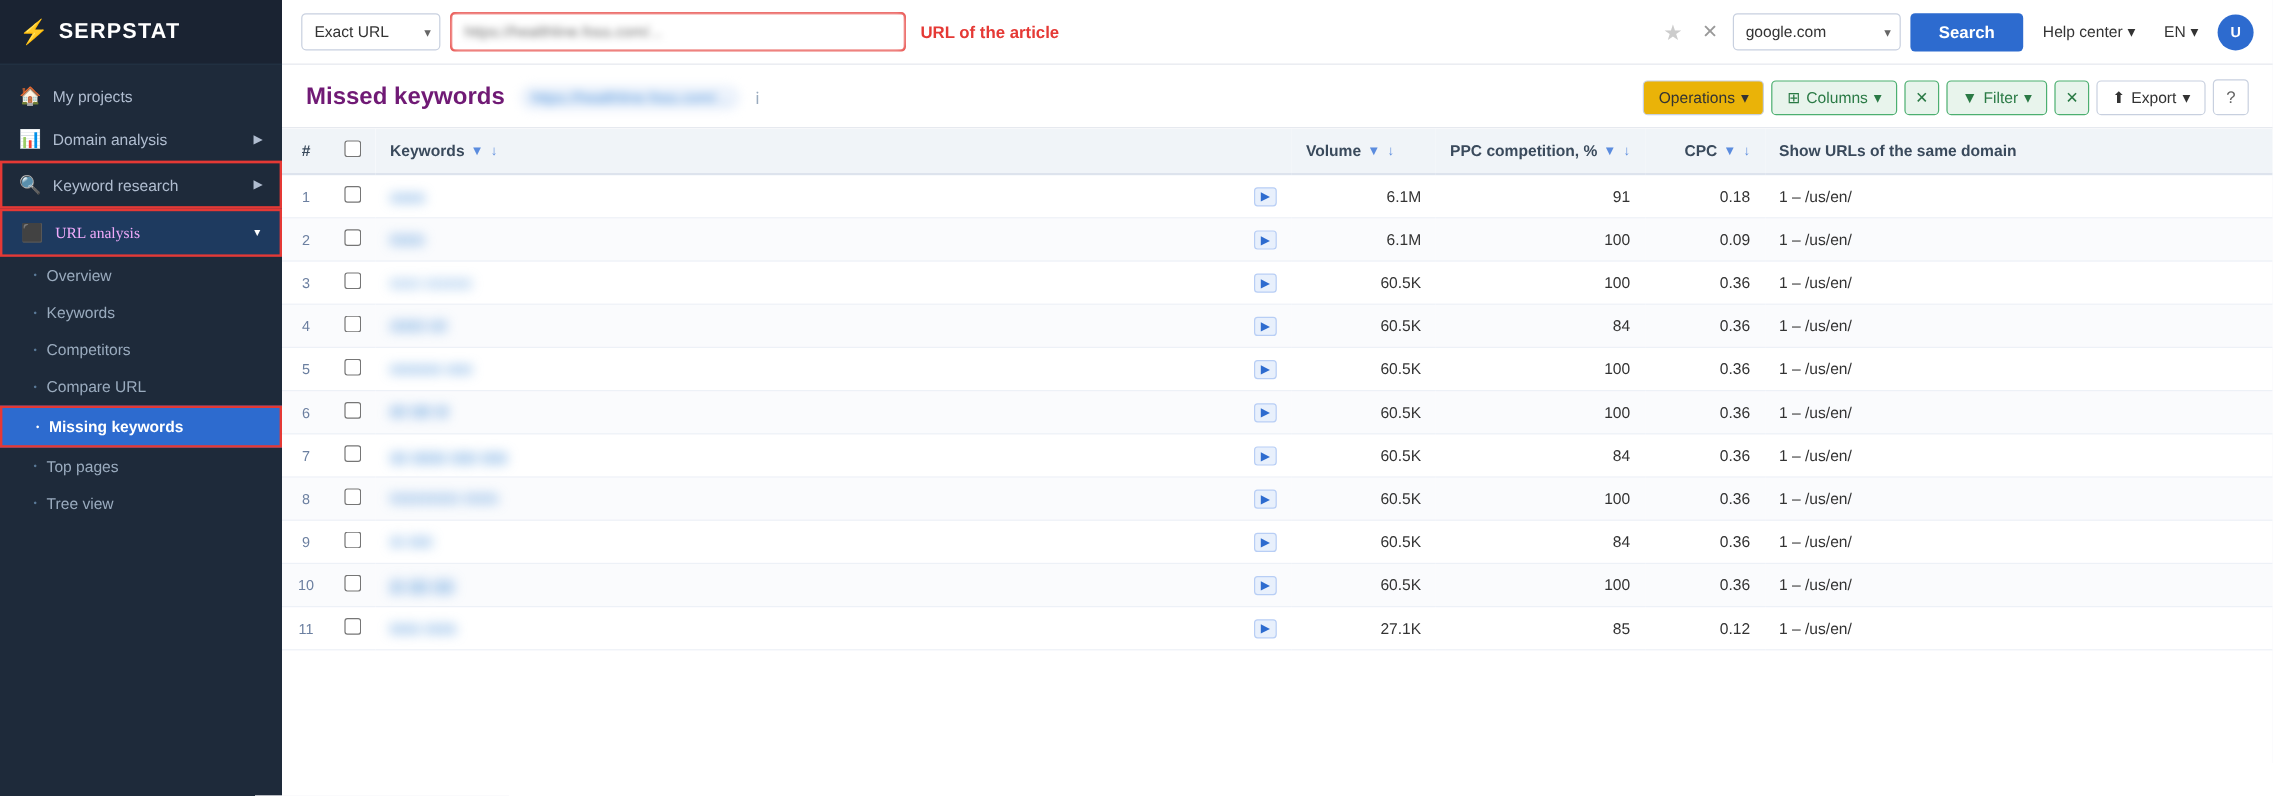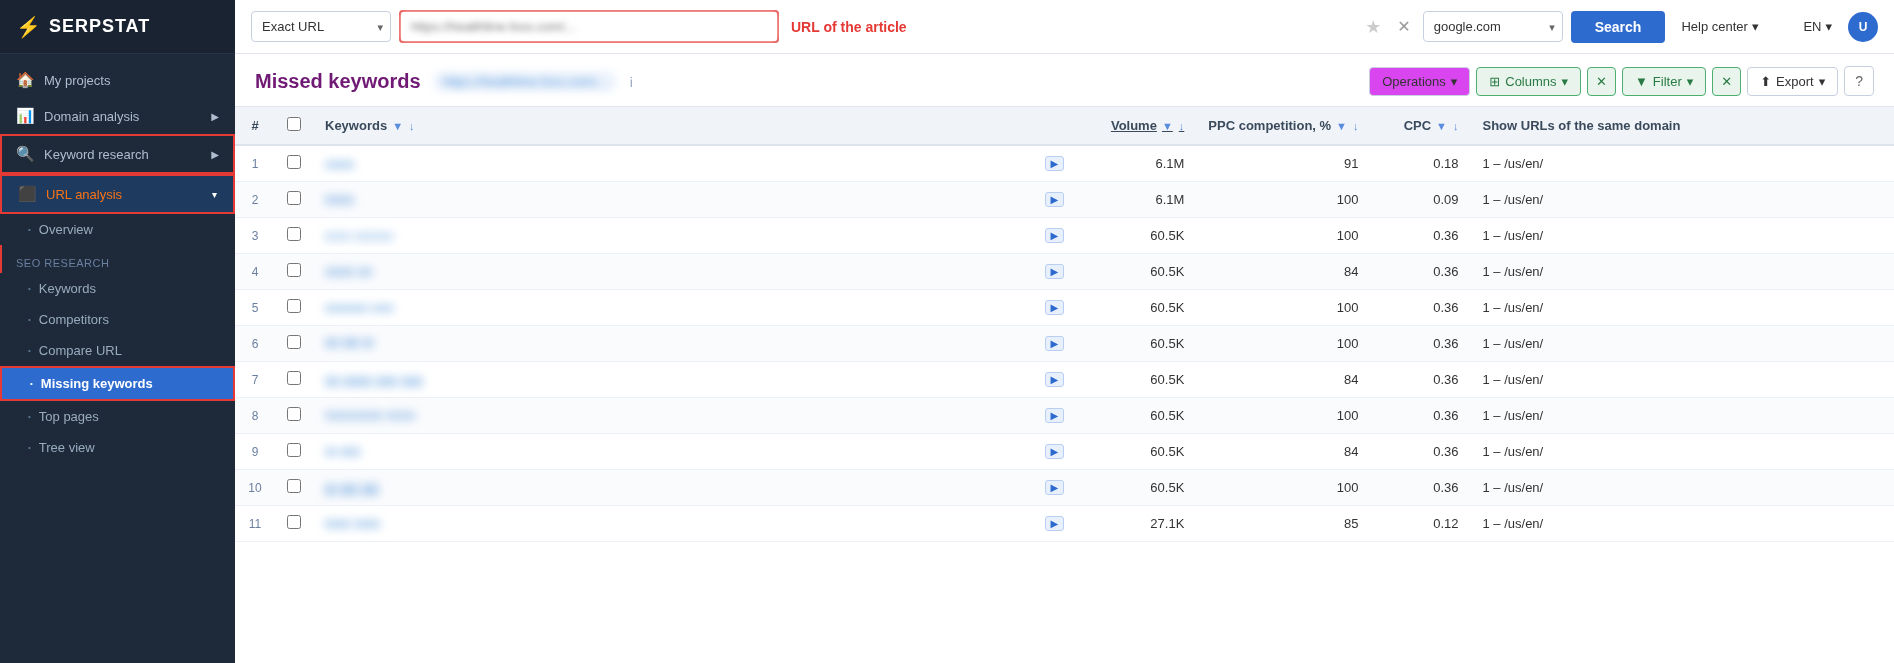--- a/index.html
+++ b/index.html
@@ -99,21 +99,21 @@
     }
     .topbar-select {
       appearance: none;
       border: 1px solid #c8d0df;
       border-radius: 4px;
       padding: 7px 28px 7px 10px;
       font-size: 13px;
       color: #333;
       background: #fff;
       cursor: pointer;
-      width: 140px;
+      width: 116px;
     }
     .topbar-select-arrow {
       position: absolute;
       right: 8px;
       top: 50%;
       transform: translateY(-50%);
       pointer-events: none;
       color: #666;
       font-size: 11px;
     }
@@ -177,21 +177,20 @@
       padding: 4px 8px;
     }
     .topbar-lang {
       display: flex;
       align-items: center;
       gap: 4px;
       color: #333;
       font-size: 13px;
       cursor: pointer;
       padding: 4px 8px;
-      margin-left: 21px;
     }
     .topbar-avatar {
       width: 30px;
       height: 30px;
       border-radius: 50%;
       background: #2d6bcf;
       display: flex;
       align-items: center;
       justify-content: center;
       color: #fff;
@@ -230,21 +229,21 @@
     .page-info-icon {
       color: #9aabbe;
       font-size: 14px;
       cursor: pointer;
     }
     .page-header-spacer { flex: 1; }
     .btn-operations {
       display: flex;
       align-items: center;
       gap: 5px;
-      background: #d946ef;
+      background: #eab308;
       border: 1px solid #c8d0df;
       border-radius: 4px;
       padding: 6px 12px;
       font-size: 13px;
       color: #333;
       cursor: pointer;
     }
     .btn-columns {
       display: flex;
       align-items: center;
@@ -380,32 +379,29 @@
     </div>
 
     <div class="sidebar-item" style="border-top: 2px solid #e53935; border-bottom: 2px solid #e53935; outline: 2px solid #e53935; outline-offset: -2px;">
       <span class="sidebar-item-icon">🔍</span>
       <span>Keyword research</span>
       <span class="sidebar-item-arrow">▶</span>
     </div>
 
     <div class="sidebar-item active-parent sidebar-url-analysis" style="border: 2px solid #e53935;">
       <span class="sidebar-item-icon">⬛</span>
-      <span style="color:#f97316;">URL analysis</span>
+      <span style="color:#f0abfc;font-family:Liberation Serif, serif;">URL analysis</span>
       <span class="sidebar-item-arrow">▾</span>
     </div>
 
     <div class="sidebar-sub-item">
       <span class="sidebar-sub-item-dot">•</span>
       <span>Overview</span>
     </div>
 
-    <div class="sidebar-section-label" style="border-left: 2px solid #e53935; padding-left: 14px;">
-      <span>SEO research</span>
-    </div>
 
     <div class="sidebar-sub-item">
       <span class="sidebar-sub-item-dot">•</span>
       <span>Keywords</span>
     </div>
 
     <div class="sidebar-sub-item">
       <span class="sidebar-sub-item-dot">•</span>
       <span>Competitors</span>
     </div>
@@ -522,21 +518,21 @@
             <input type="checkbox" style="">
           </th>
           <th class="th-kw">
             <div class="th-with-icons">
               <span>Keywords</span>
               <span class="col-filter-icon">▼</span>
               <span class="col-sort-icon">↓</span>
             </div>
           </th>
           <th class="th-vol">
-            <div class="th-with-icons" style="justify-content:flex-end;text-decoration:underline;">
+            <div class="th-with-icons" style="justify-content:flex-start;">
               <span>Volume</span>
               <span class="col-filter-icon">▼</span>
               <span class="col-sort-icon">↓</span>
             </div>
           </th>
           <th class="th-ppc">
             <div class="th-with-icons" style="justify-content:flex-end;">
               <span>PPC competition, %</span>
               <span class="col-filter-icon">▼</span>
               <span class="col-sort-icon">↓</span>

